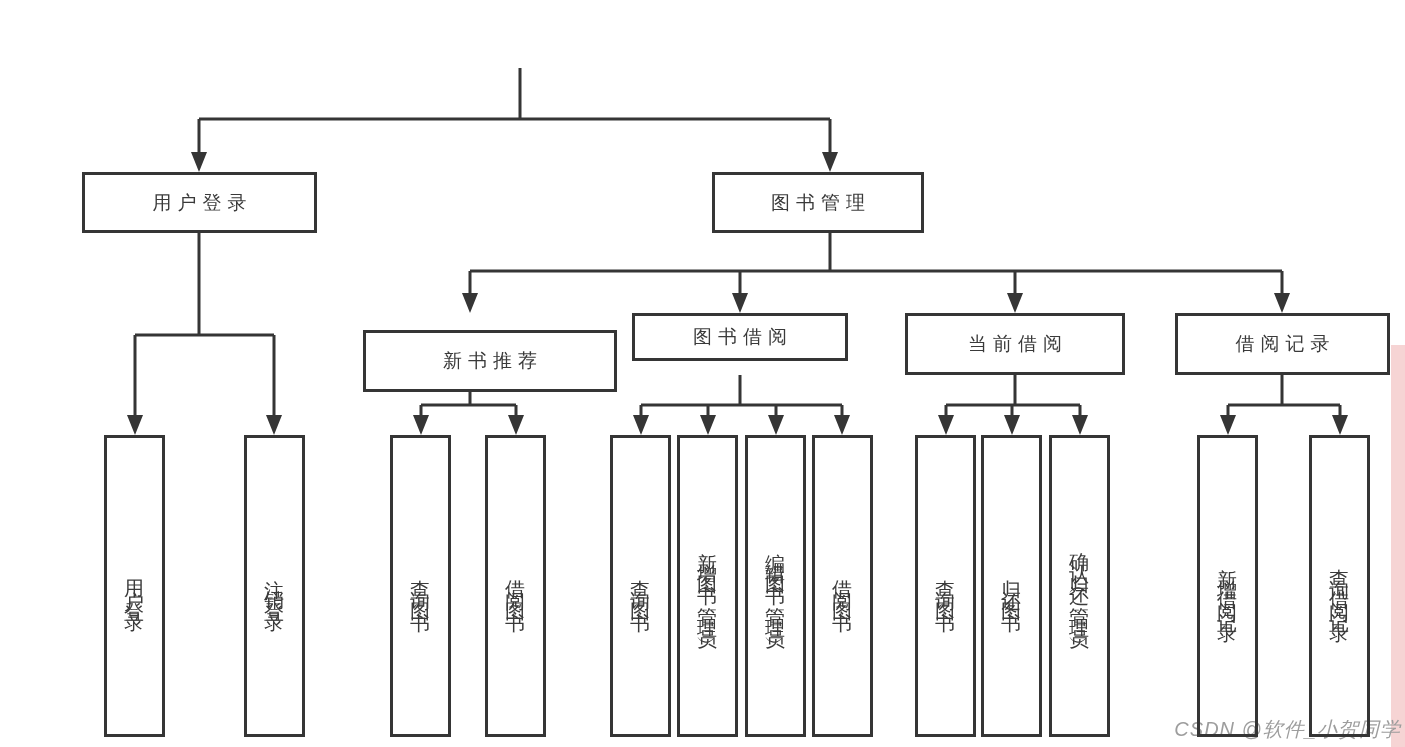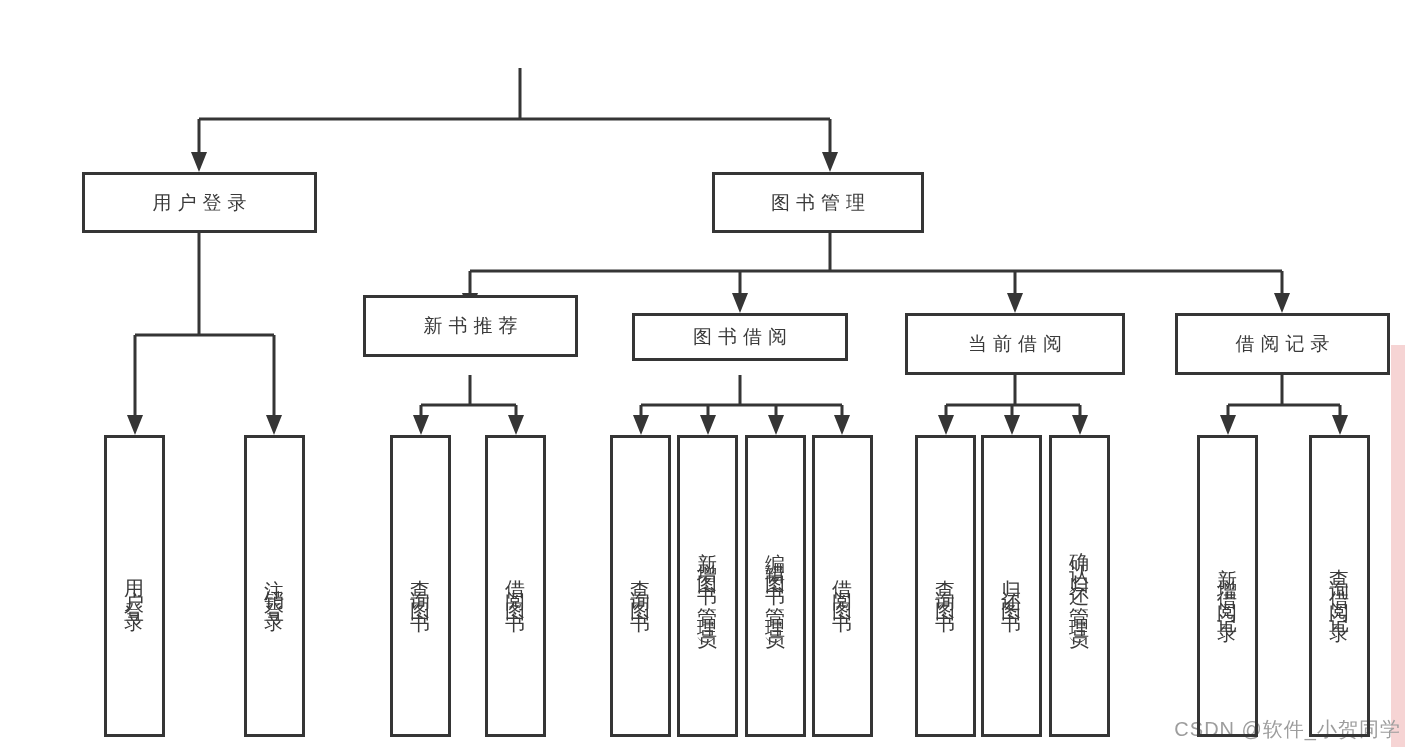--- a/index.html
+++ b/index.html
@@ -25,21 +25,21 @@
     align-items: center;
     justify-content: center;
     z-index: 2;
   }
 
   .hnode { font-size: 19px; letter-spacing: 6px; text-indent: 6px; white-space: nowrap; }
 
   .root  { left: 22px;  top: 20px;  width: 1000px; height: 48px; }
   .n-user-login     { left: 82px;   top: 172px; width: 235px; height: 61px; }
   .n-book-mgmt      { left: 712px;  top: 172px; width: 212px; height: 61px; }
-  .n-new-books      { left: 363px;  top: 295px; width: 215px; height: 62px; }
+  .n-new-books      { left: 363px;  top: 330px; width: 254px; height: 62px; }
   .n-book-borrow    { left: 632px;  top: 313px; width: 216px; height: 48px; }
   .n-current-borrow { left: 905px;  top: 313px; width: 220px; height: 62px; }
   .n-borrow-records { left: 1175px; top: 313px; width: 215px; height: 62px; text-align: right; }
 
   .leaf { top: 435px; width: 61px; height: 302px; }
   .vtext {
     writing-mode: vertical-rl;
     font-size: 20px;
     letter-spacing: 11px;
     line-height: 1;
@@ -72,20 +72,21 @@
   .watermark {
     position: absolute;
     right: 4px;
     bottom: 4px;
     font-size: 20px;
     letter-spacing: 1px;
     color: #9d9d9d;
     z-index: 3;
     mix-blend-mode: darken;
     white-space: nowrap;
+    font-style: italic;
   }
 </style>
 </head>
 <body>
 
 <div class="stage">
 
   <div class="edge-strip"></div>
 
   <svg class="wires" width="1405" height="747" viewBox="0 0 1405 747">

